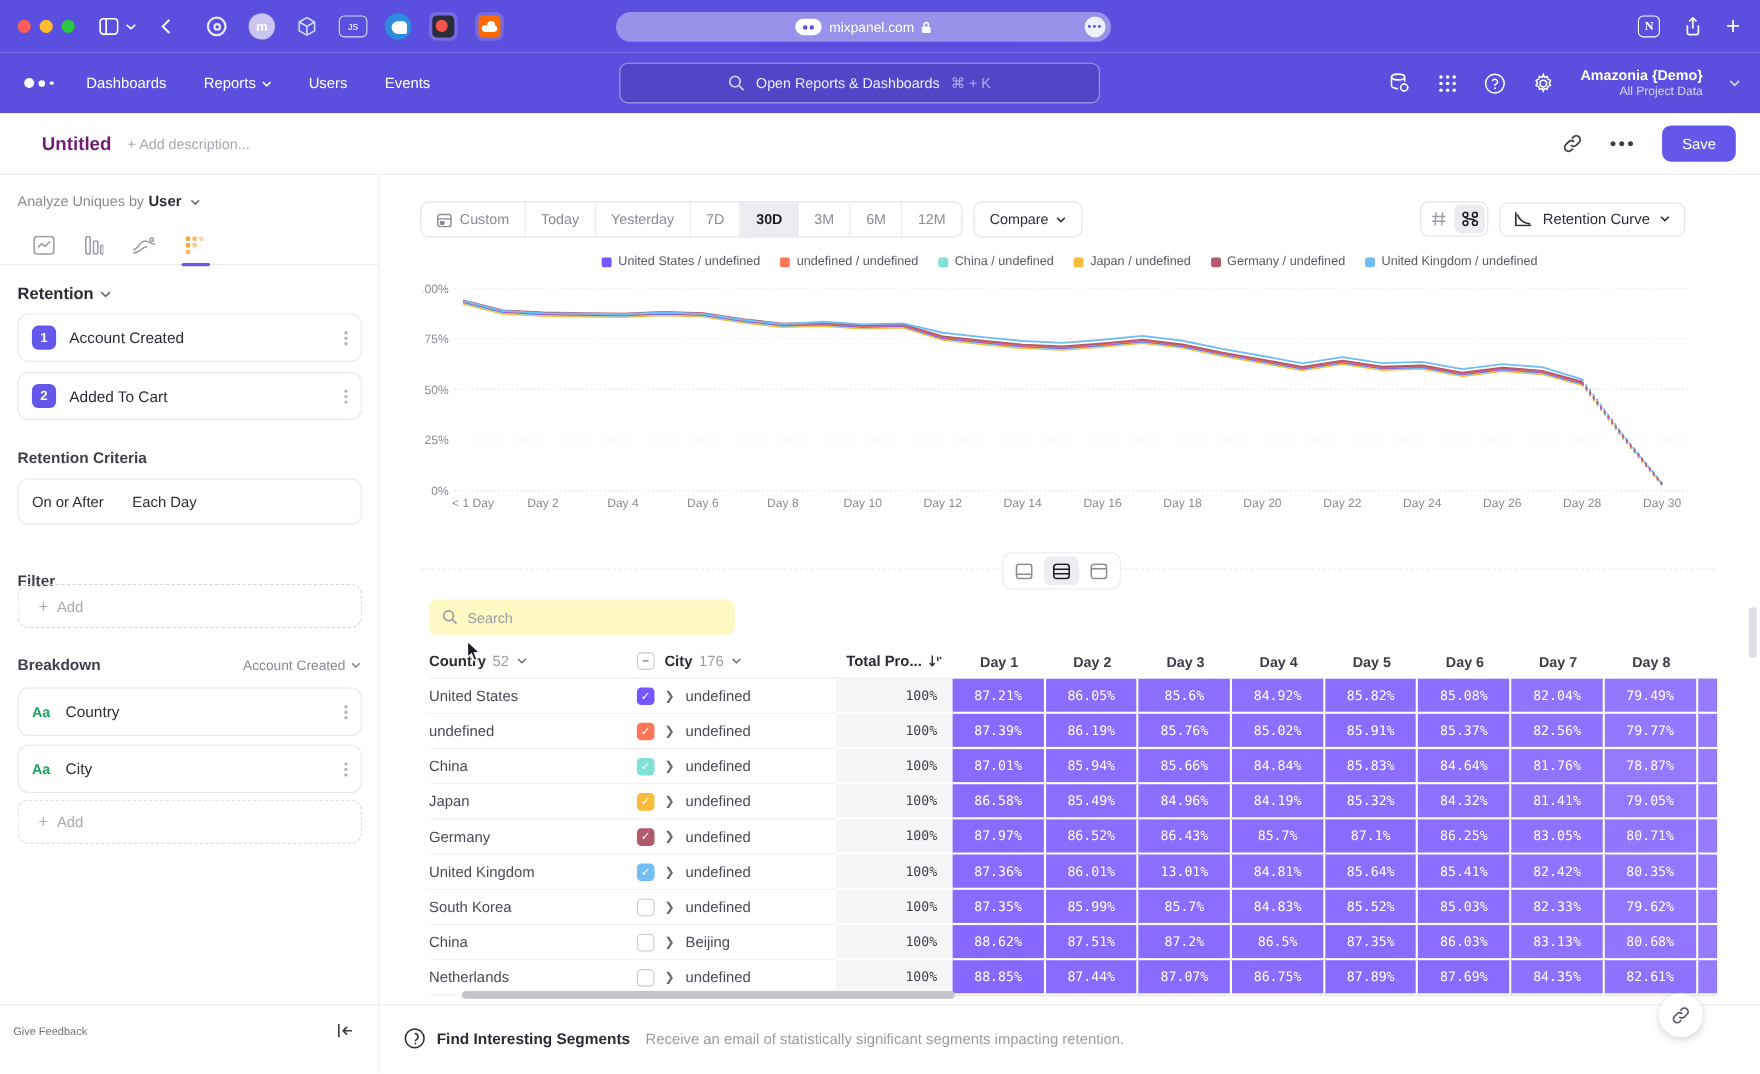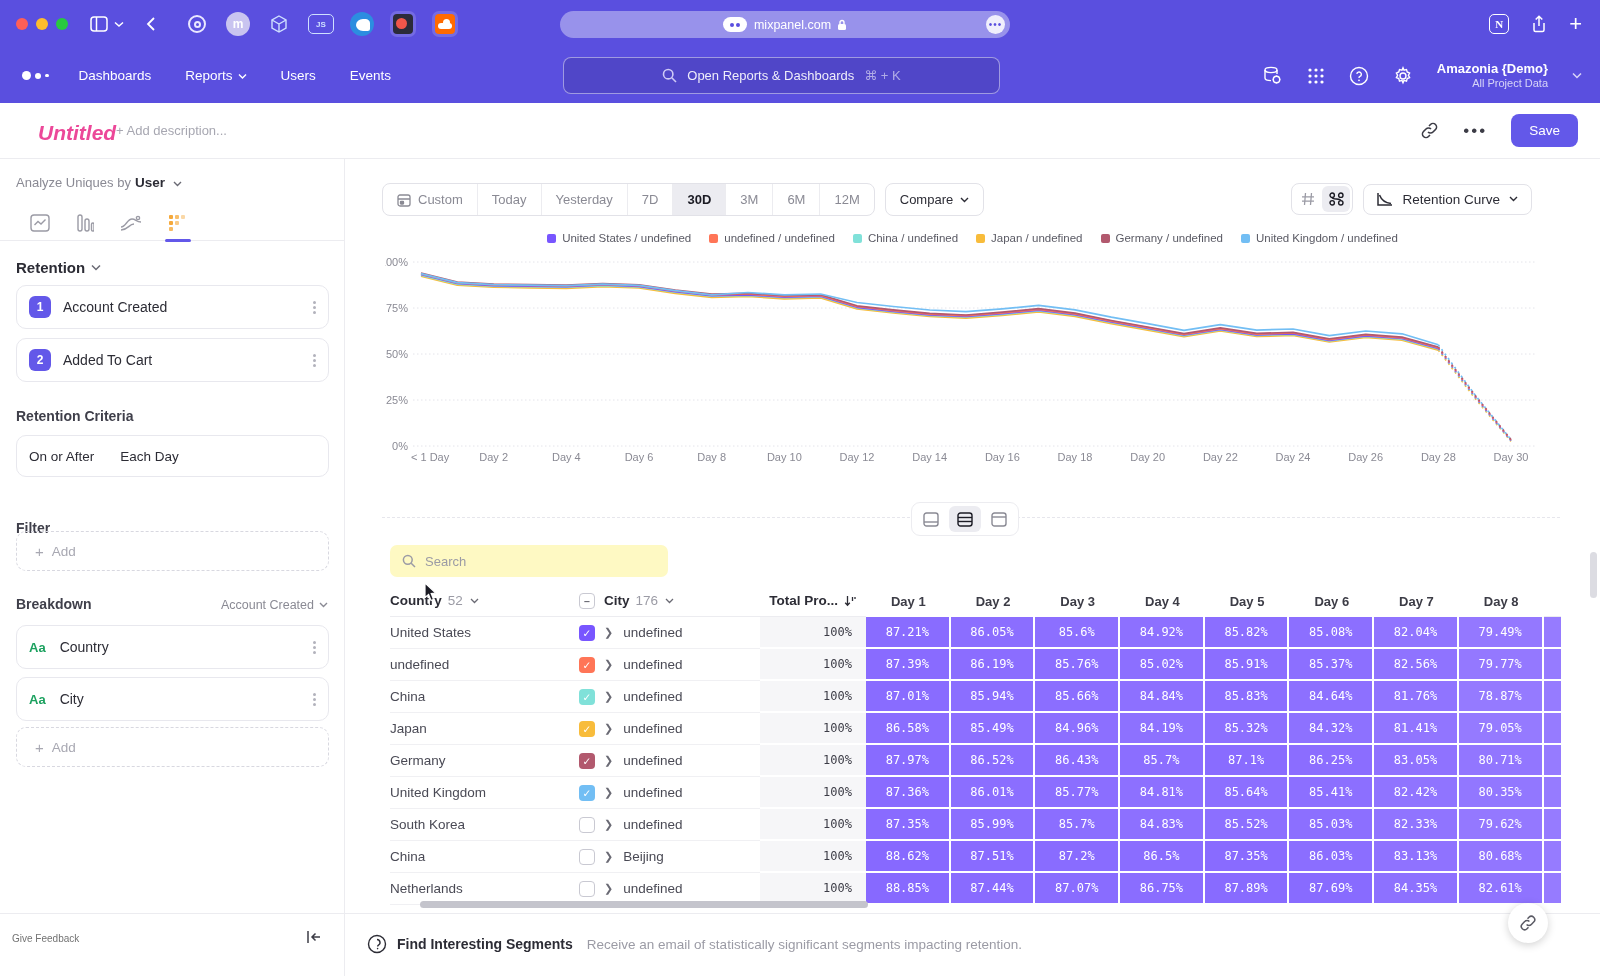--- a/index.html
+++ b/index.html
@@ -29,21 +29,21 @@
   .mp-menu .item { display:flex; align-items:center; gap:5px; cursor:pointer; }
   .mp-search { position:absolute; left:563px; top:9px; width:437px; height:37px; border:1px solid rgba(255,255,255,.45); background:rgba(0,0,0,.10); border-radius:8px; display:flex; align-items:center; justify-content:center; gap:10px; color:rgba(255,255,255,.9); font-size:13px; }
   .mp-search .kbd { color:rgba(255,255,255,.55); }
   .mp-right { position:absolute; right:18px; top:0; height:55px; display:flex; align-items:center; gap:24px; color:#fff; }
   .proj { text-align:right; line-height:1.25; }
   .proj .p1 { font-size:13px; font-weight:bold; }
   .proj .p2 { font-size:11px; color:rgba(255,255,255,.75); }
 
   
   .page-header { position:absolute; left:0; top:103px; width:1600px; height:56px; background:#fff; border-bottom:1px solid #ececf0; }
-  .ph-title { position:absolute; left:38px; top:18px; font-size:21px; font-weight:bold; color:#ec4899;font-style:italic; }
+  .ph-title { position:absolute; left:38px; top:18px; font-size:17px; font-weight:bold; color:#701a75; }
   .ph-desc { position:absolute; left:116px; top:20px; font-size:13px; color:#a7a7b1; }
   .ph-right { position:absolute; right:22px; top:11px; display:flex; align-items:center; gap:24px; }
   .save-btn { background:#6358e9; color:#fff; font-size:13.5px; border:none; border-radius:8px; padding:9px 18px; cursor:pointer; }
   .icon-btn { color:#3c3c46; cursor:pointer; display:flex; align-items:center; }
 
   
   .sidebar { position:absolute; left:0; top:159px; width:345px; height:754px; background:#fff; border-right:1px solid #ececf0; }
   .sb-analyze { position:absolute; left:16px; top:16px; font-size:13px; color:#8a8a94; }
   .sb-analyze b { color:#2c2c35; font-weight:bold; font-size:13.5px; margin-left:4px;}
   .sb-tabs { position:absolute; left:0; top:46px; width:100%; height:36px; border-bottom:1px solid #ececf0; display:flex; align-items:center; gap:26px; padding-left:30px; }
@@ -639,21 +639,21 @@
       <div class="td-pct" style="background:rgba(120,86,255,0.871)">87.1%</div>
       <div class="td-pct" style="background:rgba(120,86,255,0.863)">86.25%</div>
       <div class="td-pct" style="background:rgba(120,86,255,0.831)">83.05%</div>
       <div class="td-pct" style="background:rgba(120,86,255,0.807)">80.71%</div>
       <div class="td-pct" style="background:rgba(120,86,255,0.78);border-right:none"></div>
       <div class="td-label">United Kingdom</div>
       <div class="td-label" style="padding-left:4px"><span class="checkbox" style="background:#72BEF4">✓</span><span class="row-chev">❯</span>undefined</div>
       <div class="td-total">100%</div>
       <div class="td-pct" style="background:rgba(120,86,255,0.874)">87.36%</div>
       <div class="td-pct" style="background:rgba(120,86,255,0.860)">86.01%</div>
-      <div class="td-pct" style="background:rgba(120,86,255,0.858)">85.77%</div>
+      <div class="td-pct" style="background:rgba(120,86,255,0.858)">13.01%</div>
       <div class="td-pct" style="background:rgba(120,86,255,0.848)">84.81%</div>
       <div class="td-pct" style="background:rgba(120,86,255,0.856)">85.64%</div>
       <div class="td-pct" style="background:rgba(120,86,255,0.854)">85.41%</div>
       <div class="td-pct" style="background:rgba(120,86,255,0.824)">82.42%</div>
       <div class="td-pct" style="background:rgba(120,86,255,0.803)">80.35%</div>
       <div class="td-pct" style="background:rgba(120,86,255,0.78);border-right:none"></div>
       <div class="td-label">South Korea</div>
       <div class="td-label" style="padding-left:4px"><span class="checkbox un"></span><span class="row-chev">❯</span>undefined</div>
       <div class="td-total">100%</div>
       <div class="td-pct" style="background:rgba(120,86,255,0.873)">87.35%</div>

